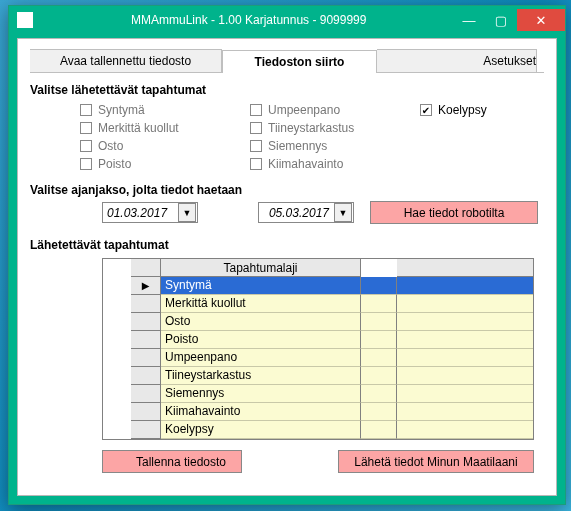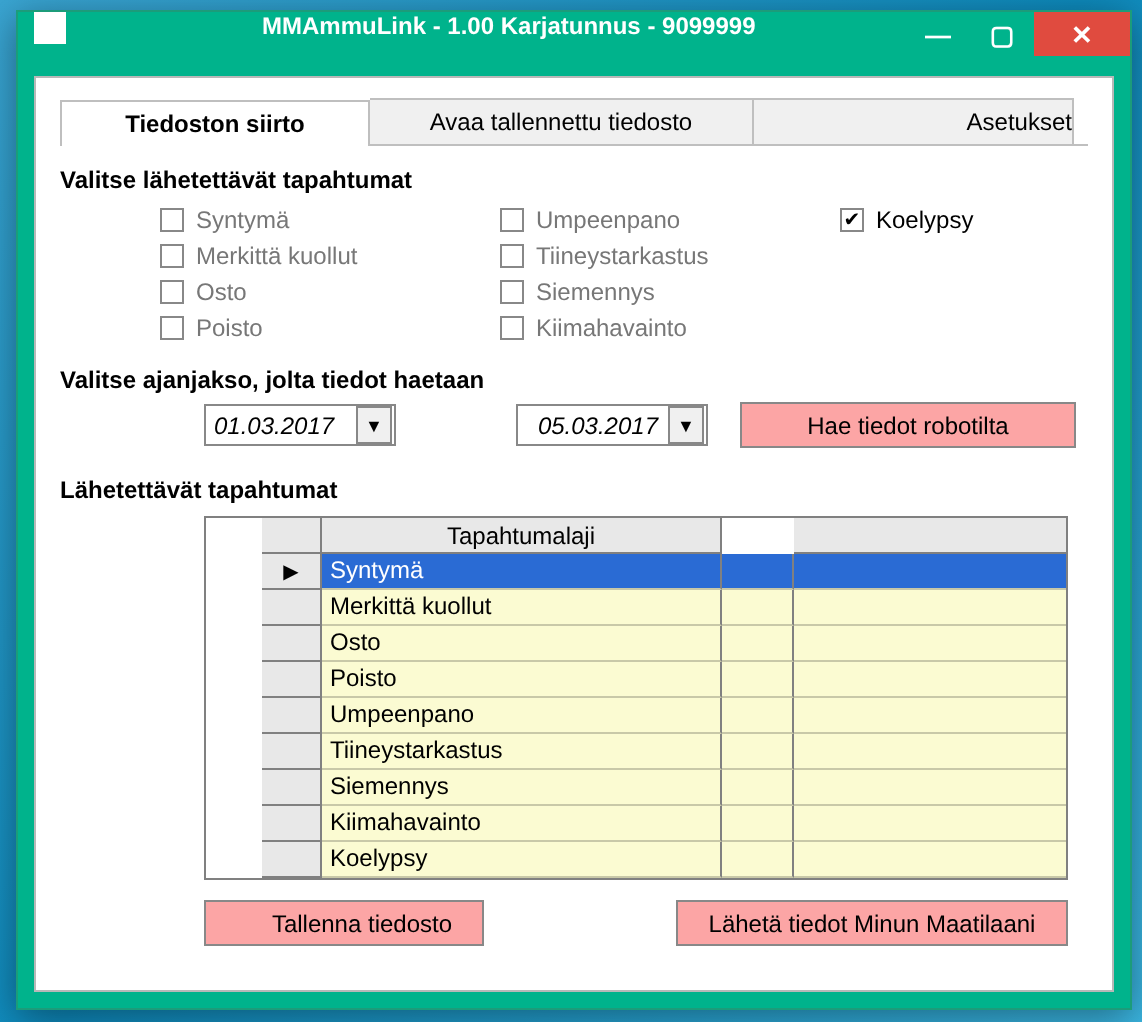--- a/index.html
+++ b/index.html
@@ -19,24 +19,24 @@
     top: 5px;
     width: 558px;
     height: 500px;
     background: #00b38c;
     border: 1px solid #1c9c7a;
     box-shadow: 0 4px 18px rgba(0,0,0,0.4);
   }
   .titlebar {
     height: 28px;
     display: flex;
+    align-items: center;
     padding-left: 8px;
     color: #fff;
     font-size: 12px;
-    font-weight: bold;
   }
   .title-icon {
     width: 16px; height: 16px;
     background: #fff;
     margin-right: 8px;
     display: inline-block;
   }
   .title-text { flex: 0 0 auto; padding-left: 90px; }
   .title-spacer { flex: 1; }
   .win-btns { display: flex; height: 22px; }
@@ -230,22 +230,22 @@
     <div class="win-btns">
       <div class="win-btn">—</div>
       <div class="win-btn">▢</div>
       <div class="win-btn close">✕</div>
     </div>
   </div>
 
   <div class="client">
 
     <div class="tabs">
+      <div class="tab tab2">Avaa tallennettu tiedosto</div>
       <div class="tab tab1 active">Tiedoston siirto</div>
-      <div class="tab tab2">Avaa tallennettu tiedosto</div>
       <div class="tab tab3">Asetukset</div>
     </div>
 
     <div class="section-label">Valitse lähetettävät tapahtumat</div>
 
     <div class="chk-grid">
       <div class="chk-col">
         <div class="chk-row">
             <span class="chk-box"></span>
             <span>Syntymä</span>

